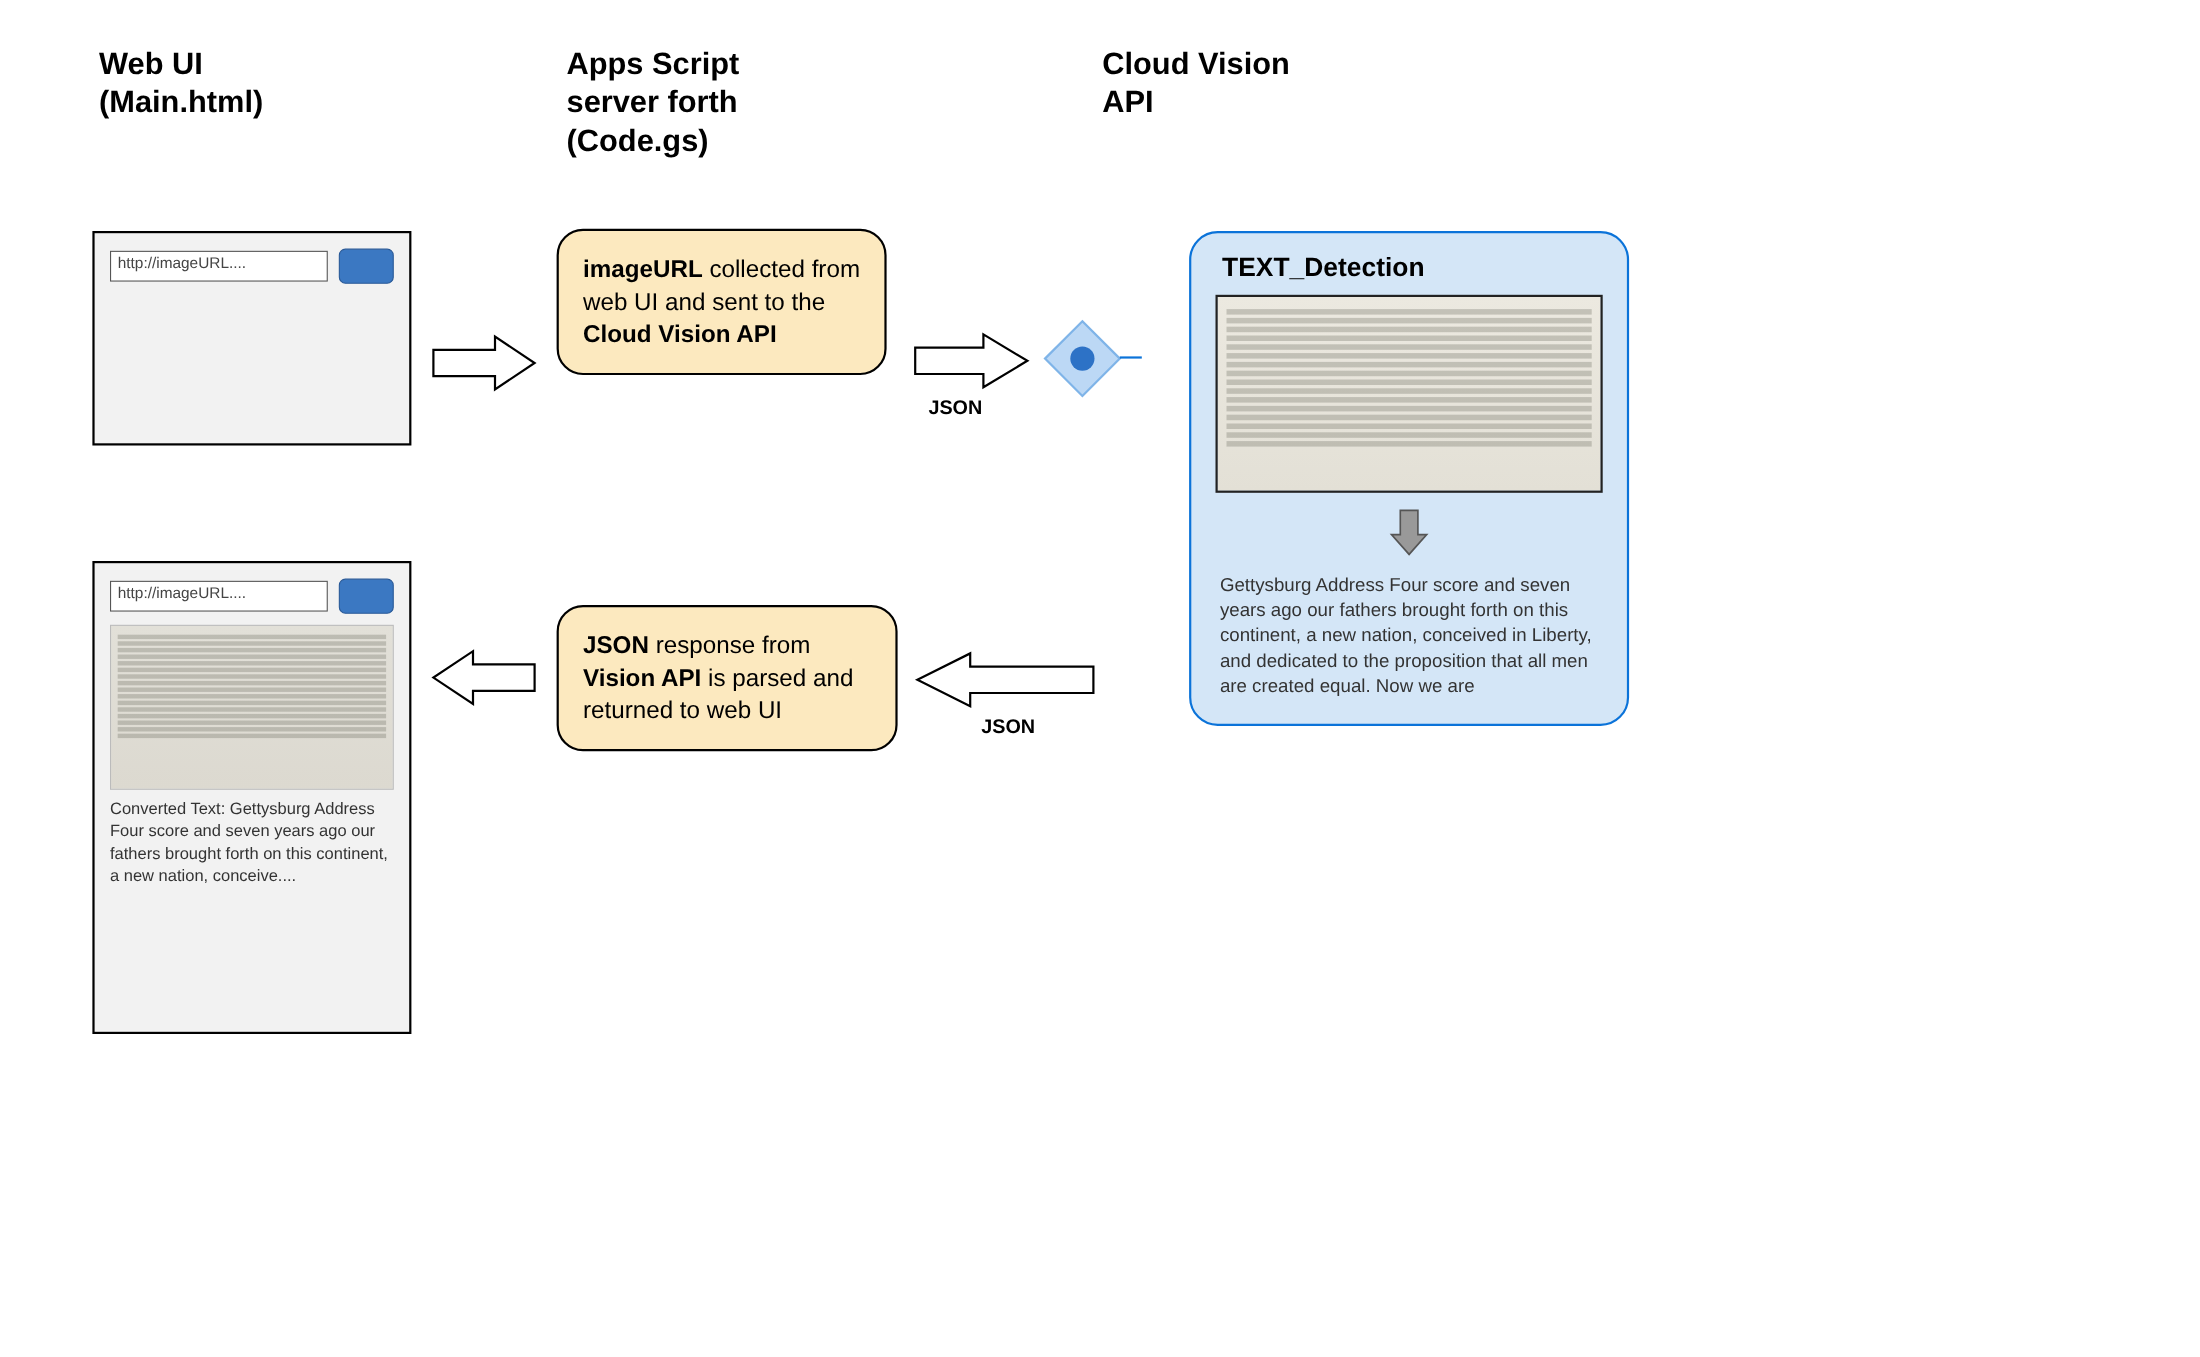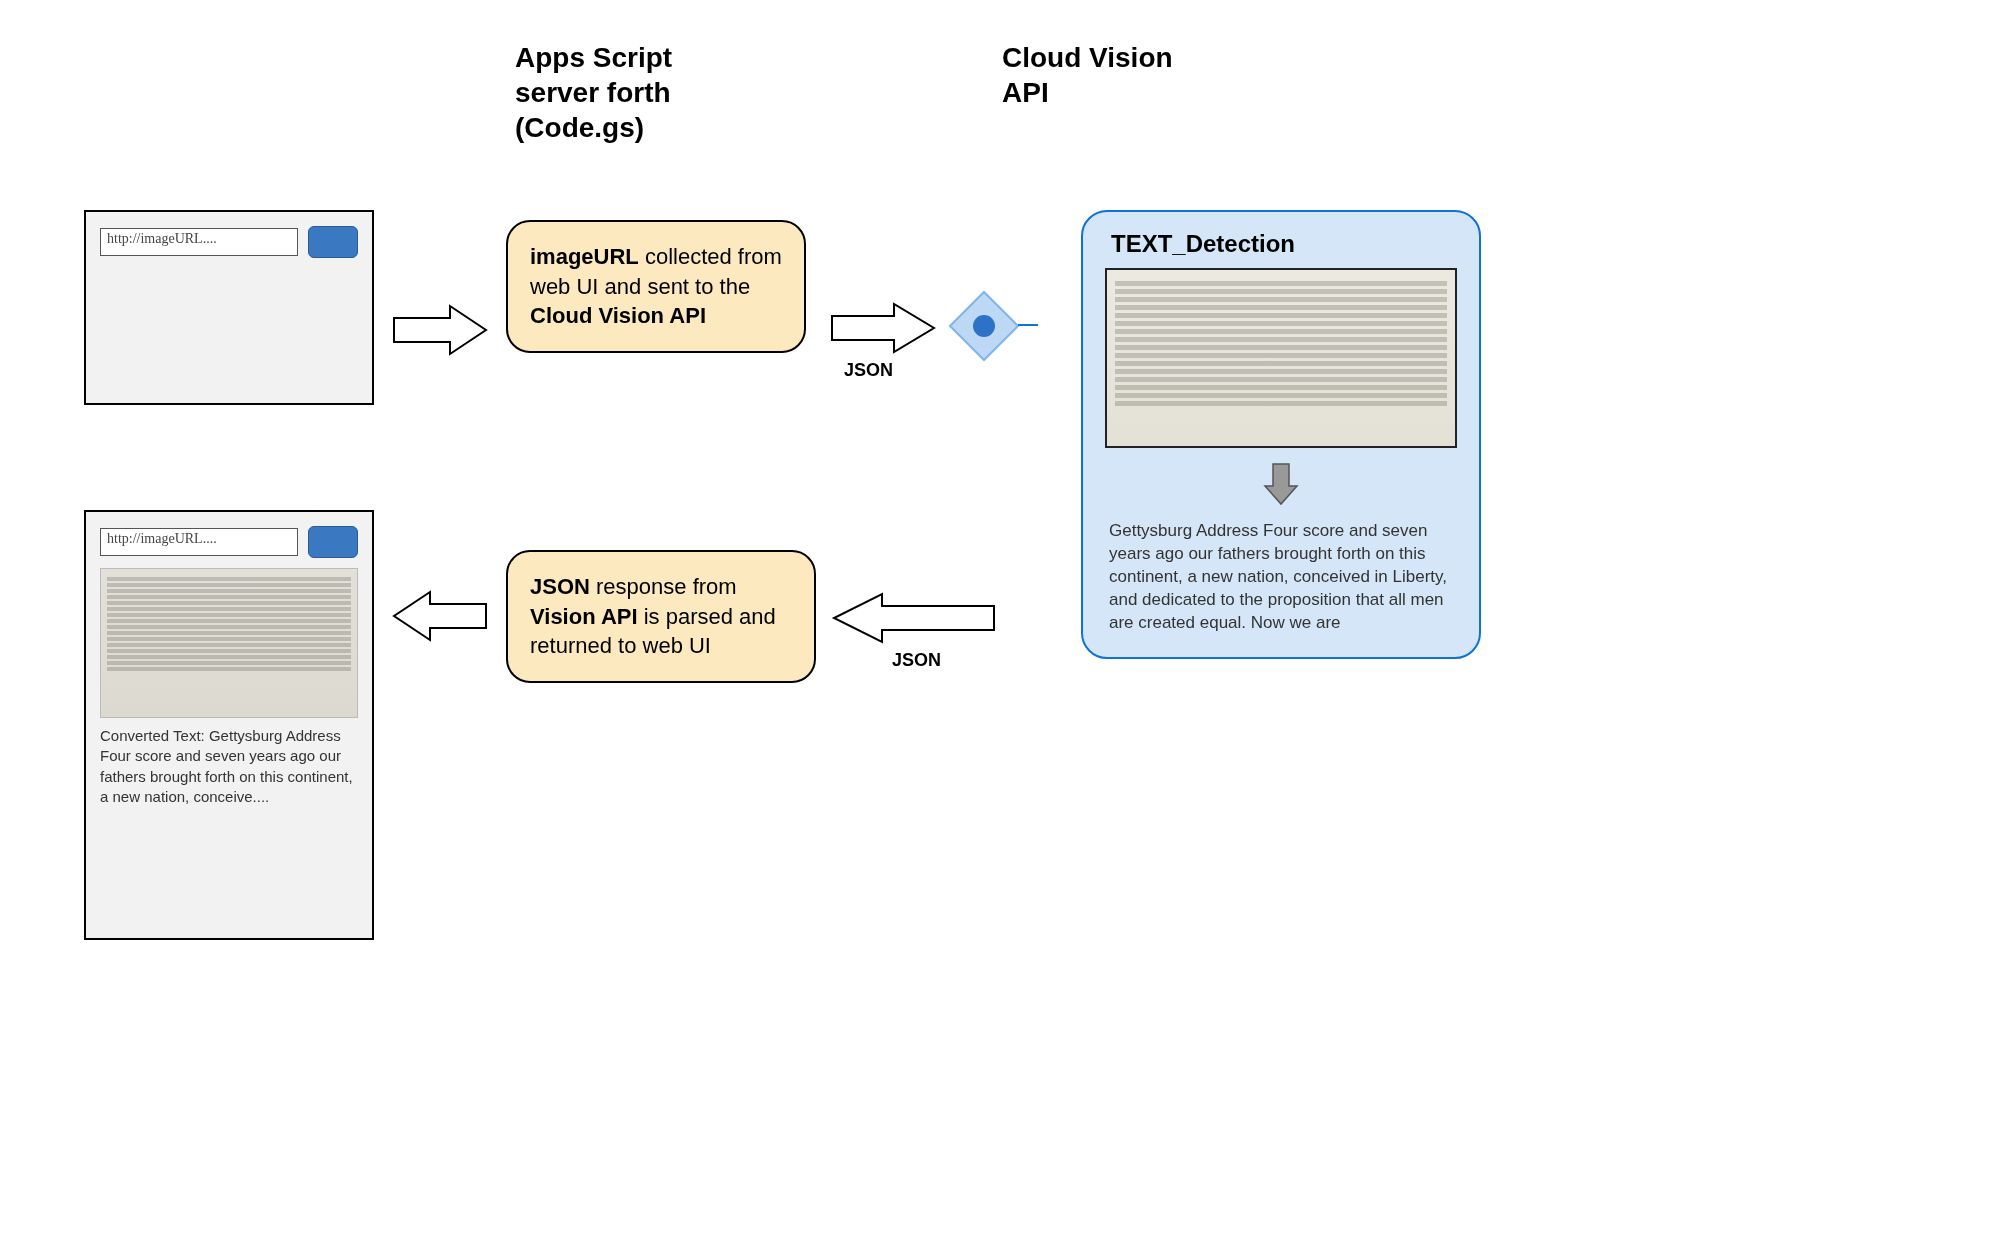--- a/index.html
+++ b/index.html
@@ -34,21 +34,20 @@
     flex: 1;
     height: 28px;
     background: #fff;
     border: 1px solid #555;
     font-size: 14px;
     padding: 2px 6px;
     color: #444;
     overflow: hidden;
     white-space: nowrap;
     box-sizing: border-box;
-    font-family: Liberation Serif, serif;
   }
   .bluebtn {
     width: 48px;
     height: 30px;
     border-radius: 6px;
     background: #3b78c2;
     border: 1px solid #2a5a98;
   }
   .docpreview {
     margin-top: 10px;
@@ -125,37 +124,38 @@
   }
 
   
   .vision-eye { position:absolute; }
 </style>
 </head>
 <body>
 
 <div class="canvas">
 
+  <div class="col-header" style="left:30px; top:0;"><span>Web UI</span><br><span>(Main.html)</span></div>
   <div class="col-header" style="left:455px; top:0;"><span>Apps Script</span><br><span>server forth</span><br><span>(Code.gs)</span></div>
   <div class="col-header" style="left:942px; top:0;"><span>Cloud Vision</span><br><span>API</span></div>
 
   <div class="webui-box" style="left:24px; top:170px; width:290px; height:195px;">
     <div class="urlrow">
       <div class="urlfield">http://imageURL....</div>
       <div class="bluebtn"></div>
     </div>
   </div>
 
   <div class="arrow" style="left:330px; top:262px;">
     <svg width="100" height="56">
         <polygon points="4,16 60,16 60,4 96,28 60,52 60,40 4,40" fill="#fff" stroke="#000" stroke-width="2"></polygon>
       </svg>
   </div>
 
-  <div class="tanbox" style="left:446px; top:180px; width:300px;">
+  <div class="tanbox" style="left:446px; top:168px; width:300px;">
     <span id="apps1"><b>imageURL</b> collected from web UI and sent to the <br><b>Cloud Vision API</b></span>
   </div>
 
   <div class="arrow" style="left:768px; top:260px;">
     <svg width="110" height="56">
         <polygon points="4,16 66,16 66,4 106,28 66,52 66,40 4,40" fill="#fff" stroke="#000" stroke-width="2"></polygon>
       </svg>
   </div>
   <div class="arrowlabel" style="left:784px; top:320px;">JSON</div>
 

